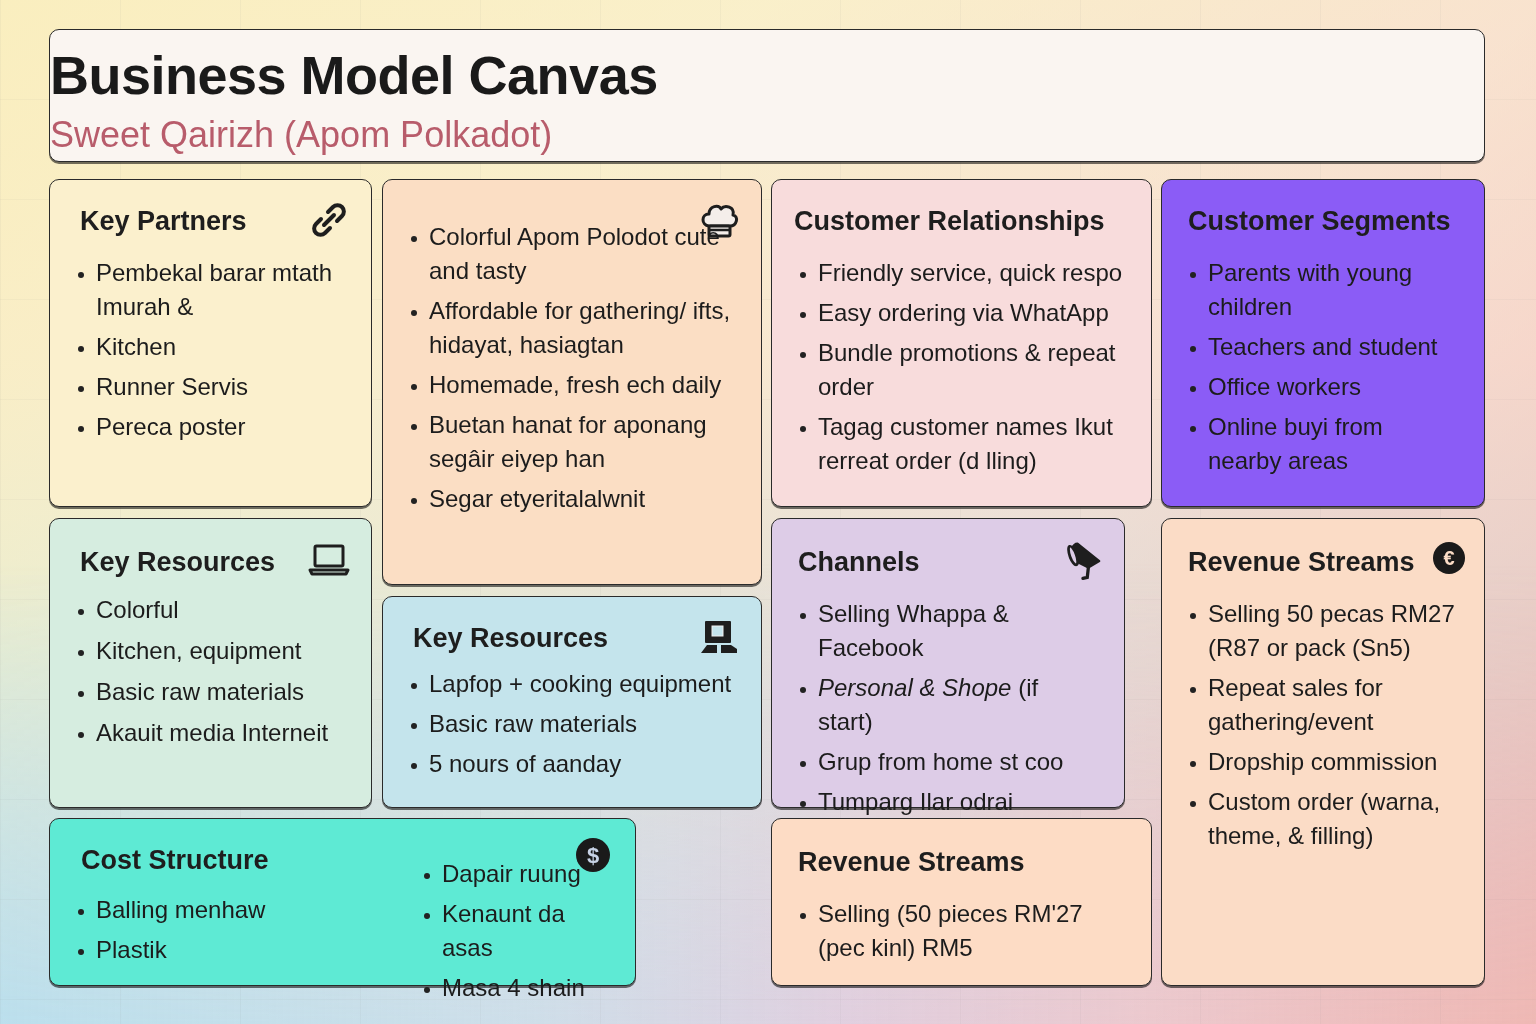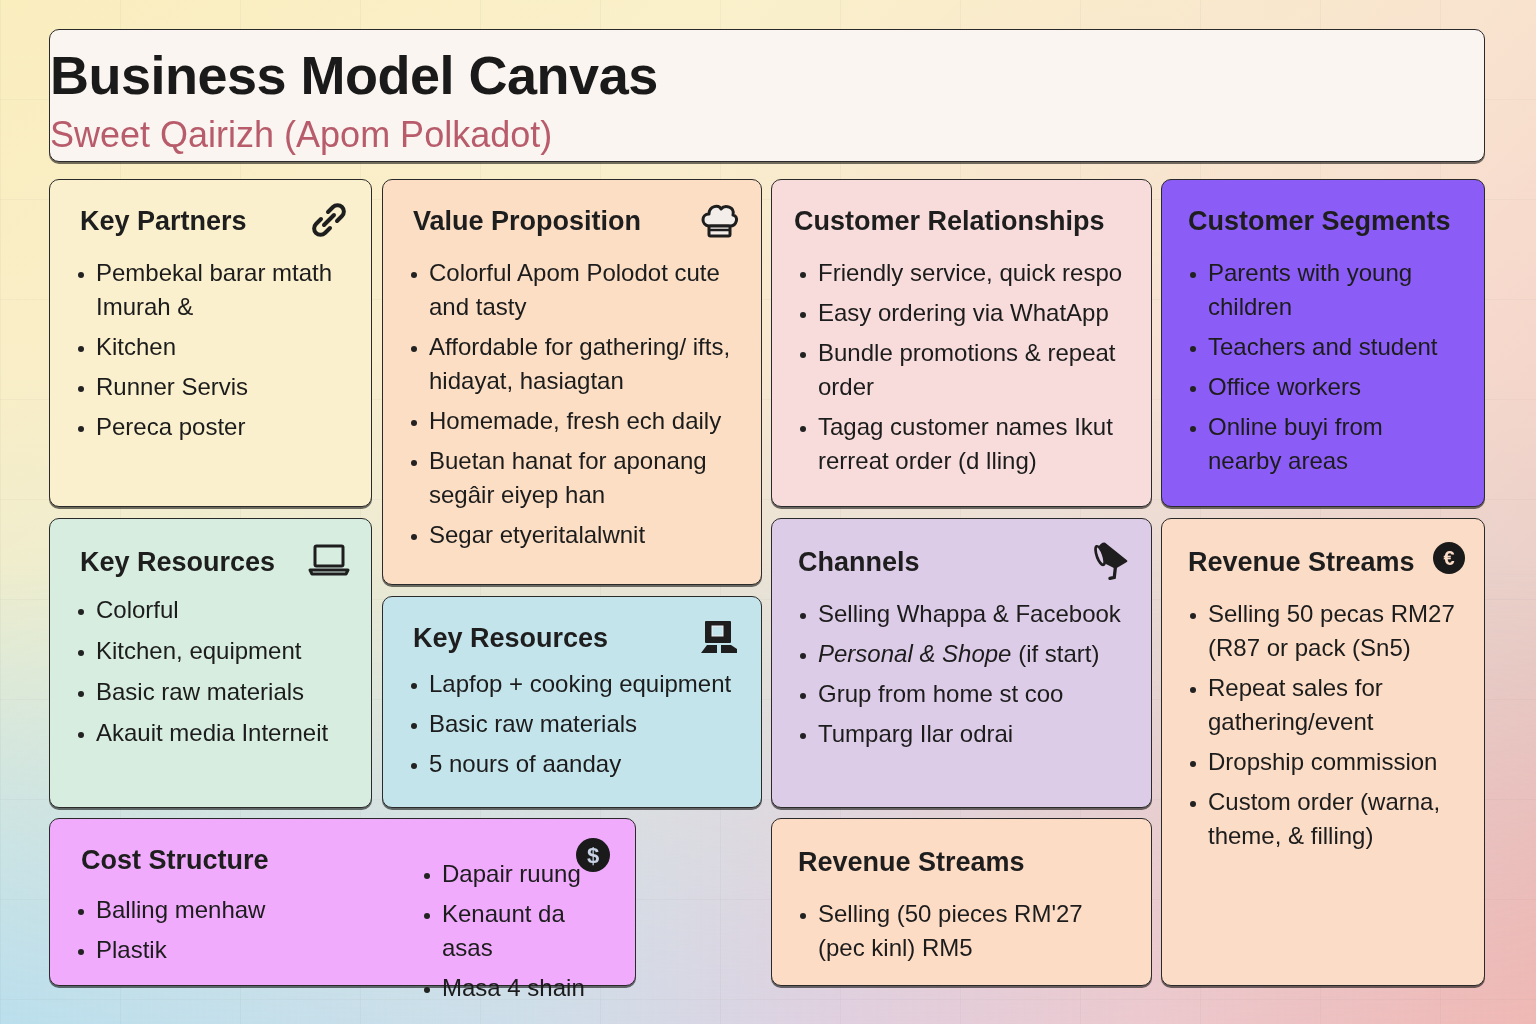--- a/index.html
+++ b/index.html
@@ -92,23 +92,23 @@
     background: #222;
     border-radius: 50%;
   }
 
   .kp  { left: 49px;  top: 179px; width: 323px; height: 328px; background: #fbf0cd; }
   .vp  { left: 382px; top: 179px; width: 380px; height: 406px; background: #fbdec4; }
   .cr  { left: 771px; top: 179px; width: 381px; height: 328px; background: #f8dcdc; }
   .cs  { left: 1161px; top: 179px; width: 324px; height: 328px; background: #8b5cf6; }
   .kr1 { left: 49px;  top: 518px; width: 323px; height: 290px; background: #d6ede0; }
   .kr2 { left: 382px; top: 596px; width: 380px; height: 212px; background: #c4e4ec; }
-  .ch  { left: 771px; top: 518px; width: 381px; height: 290px; background: #ddcce7; }
+  .ch  { left: 771px; top: 518px; width: 354px; height: 290px; background: #ddcce7; }
   .rs1 { left: 1161px; top: 518px; width: 324px; height: 468px; background: #fbdcc6; }
-  .cost{ left: 49px;  top: 818px; width: 587px; height: 168px; background: #f0abfc; }
+  .cost{ left: 49px;  top: 818px; width: 587px; height: 168px; background: #5eead4; }
   .rs2 { left: 771px; top: 818px; width: 381px; height: 168px; background: #fddcc5; }
 
   .vp ul { margin-top: 18px; }
   .cr .title { margin-left: -8px; }
   .cr ul, .cs ul { margin-top: 18px; }
   .cs .title { margin-left: -4px; }
   .kr1 .title { margin-top: 4px; }
   .kr1 ul { margin-top: 14px; }
   .kr1 li { margin-bottom: 7px; }
   .kr2 { padding-top: 22px; }
@@ -151,21 +151,20 @@
   </div>
   <ul>
     <li>Pembekal barar mtath Imurah &amp;</li>
     <li>Kitchen</li>
     <li>Runner Servis</li>
     <li>Pereca poster</li>
   </ul>
 </div>
 
 <div class="box card vp">
-  <div class="title">Value Proposition</div>
   <div class="icon">
     <svg viewBox="0 0 44 44" width="44" height="44">
       <path d="M12 28 C4 27 4 16 12 16 C12 8 22 6 24 11 C28 6 38 9 36 17 C42 18 40 28 33 28 Z" fill="#f4eeea" stroke="#1e1e1e" stroke-width="3" stroke-linejoin="round"></path>
       <rect x="12" y="28" width="21" height="10" rx="1.5" fill="#f4eeea" stroke="#1e1e1e" stroke-width="3"></rect>
       <line x1="12" y1="32" x2="33" y2="32" stroke="#1e1e1e" stroke-width="2.5"></line>
     </svg>
   </div>
   <ul>
     <li>Colorful Apom Polodot cute and tasty</li>
     <li>Affordable for gathering/ ifts, hidayat, hasiagtan</li>

